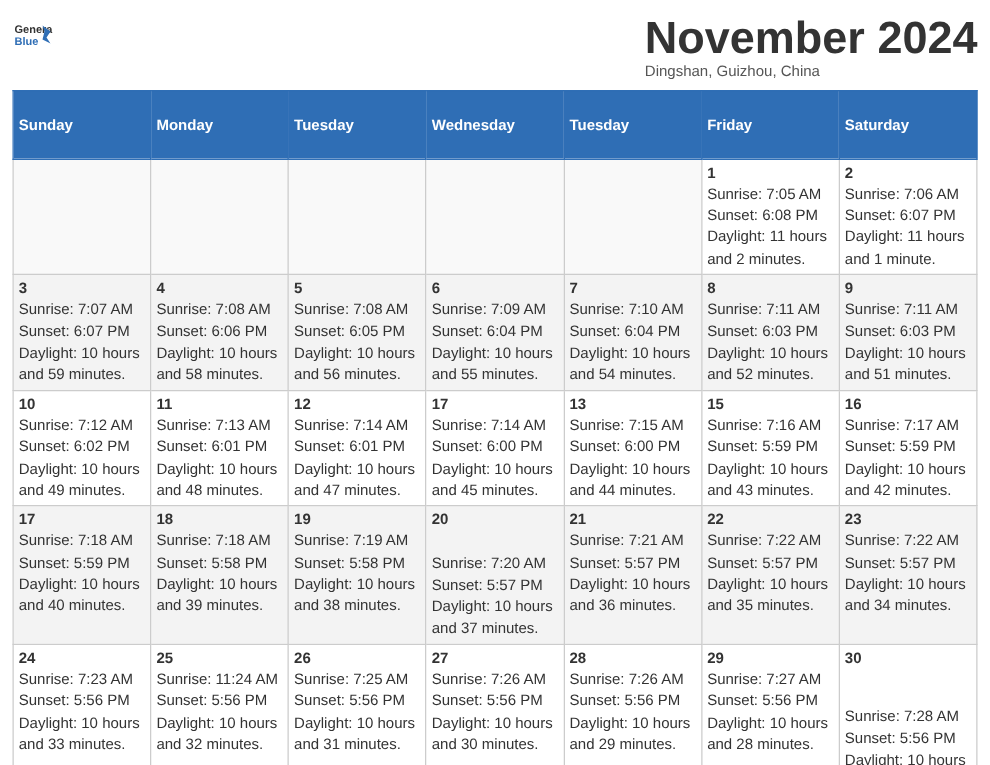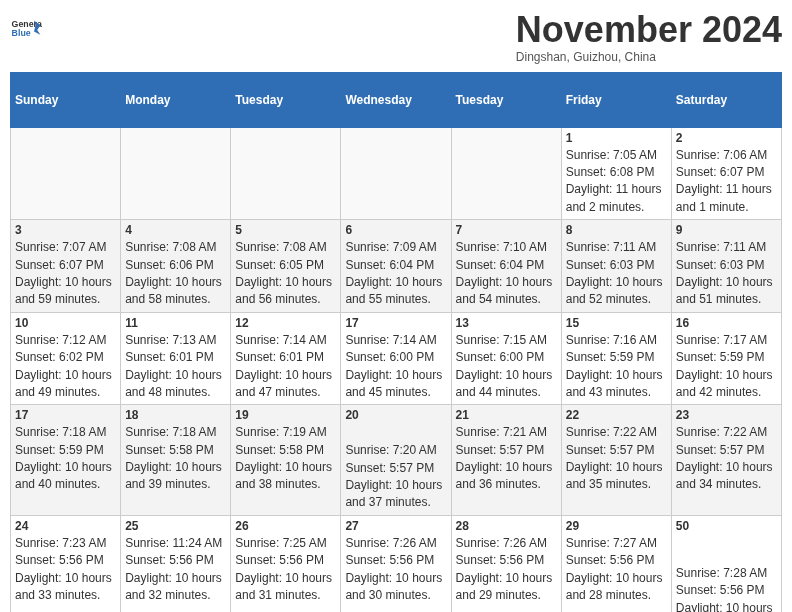--- a/index.html
+++ b/index.html
@@ -336,21 +336,21 @@
 and 29 minutes.</div>
         </td>
         <td>
           <div class="day-number">29</div>
           <div class="day-info" style="white-space: pre-line;">Sunrise: 7:27 AM
 Sunset: 5:56 PM
 Daylight: 10 hours
 and 28 minutes.</div>
         </td>
         <td>
-          <div class="day-number">50</div>
+          <div class="day-number">30</div>
           <div class="day-info" style="white-space: pre-line; margin-top: 32px;">Sunrise: 7:28 AM
 Sunset: 5:56 PM
 Daylight: 10 hours
 and 27 minutes.</div>
         </td>
       </tr>
     </tbody>
 </table>
 
 </body></html>

